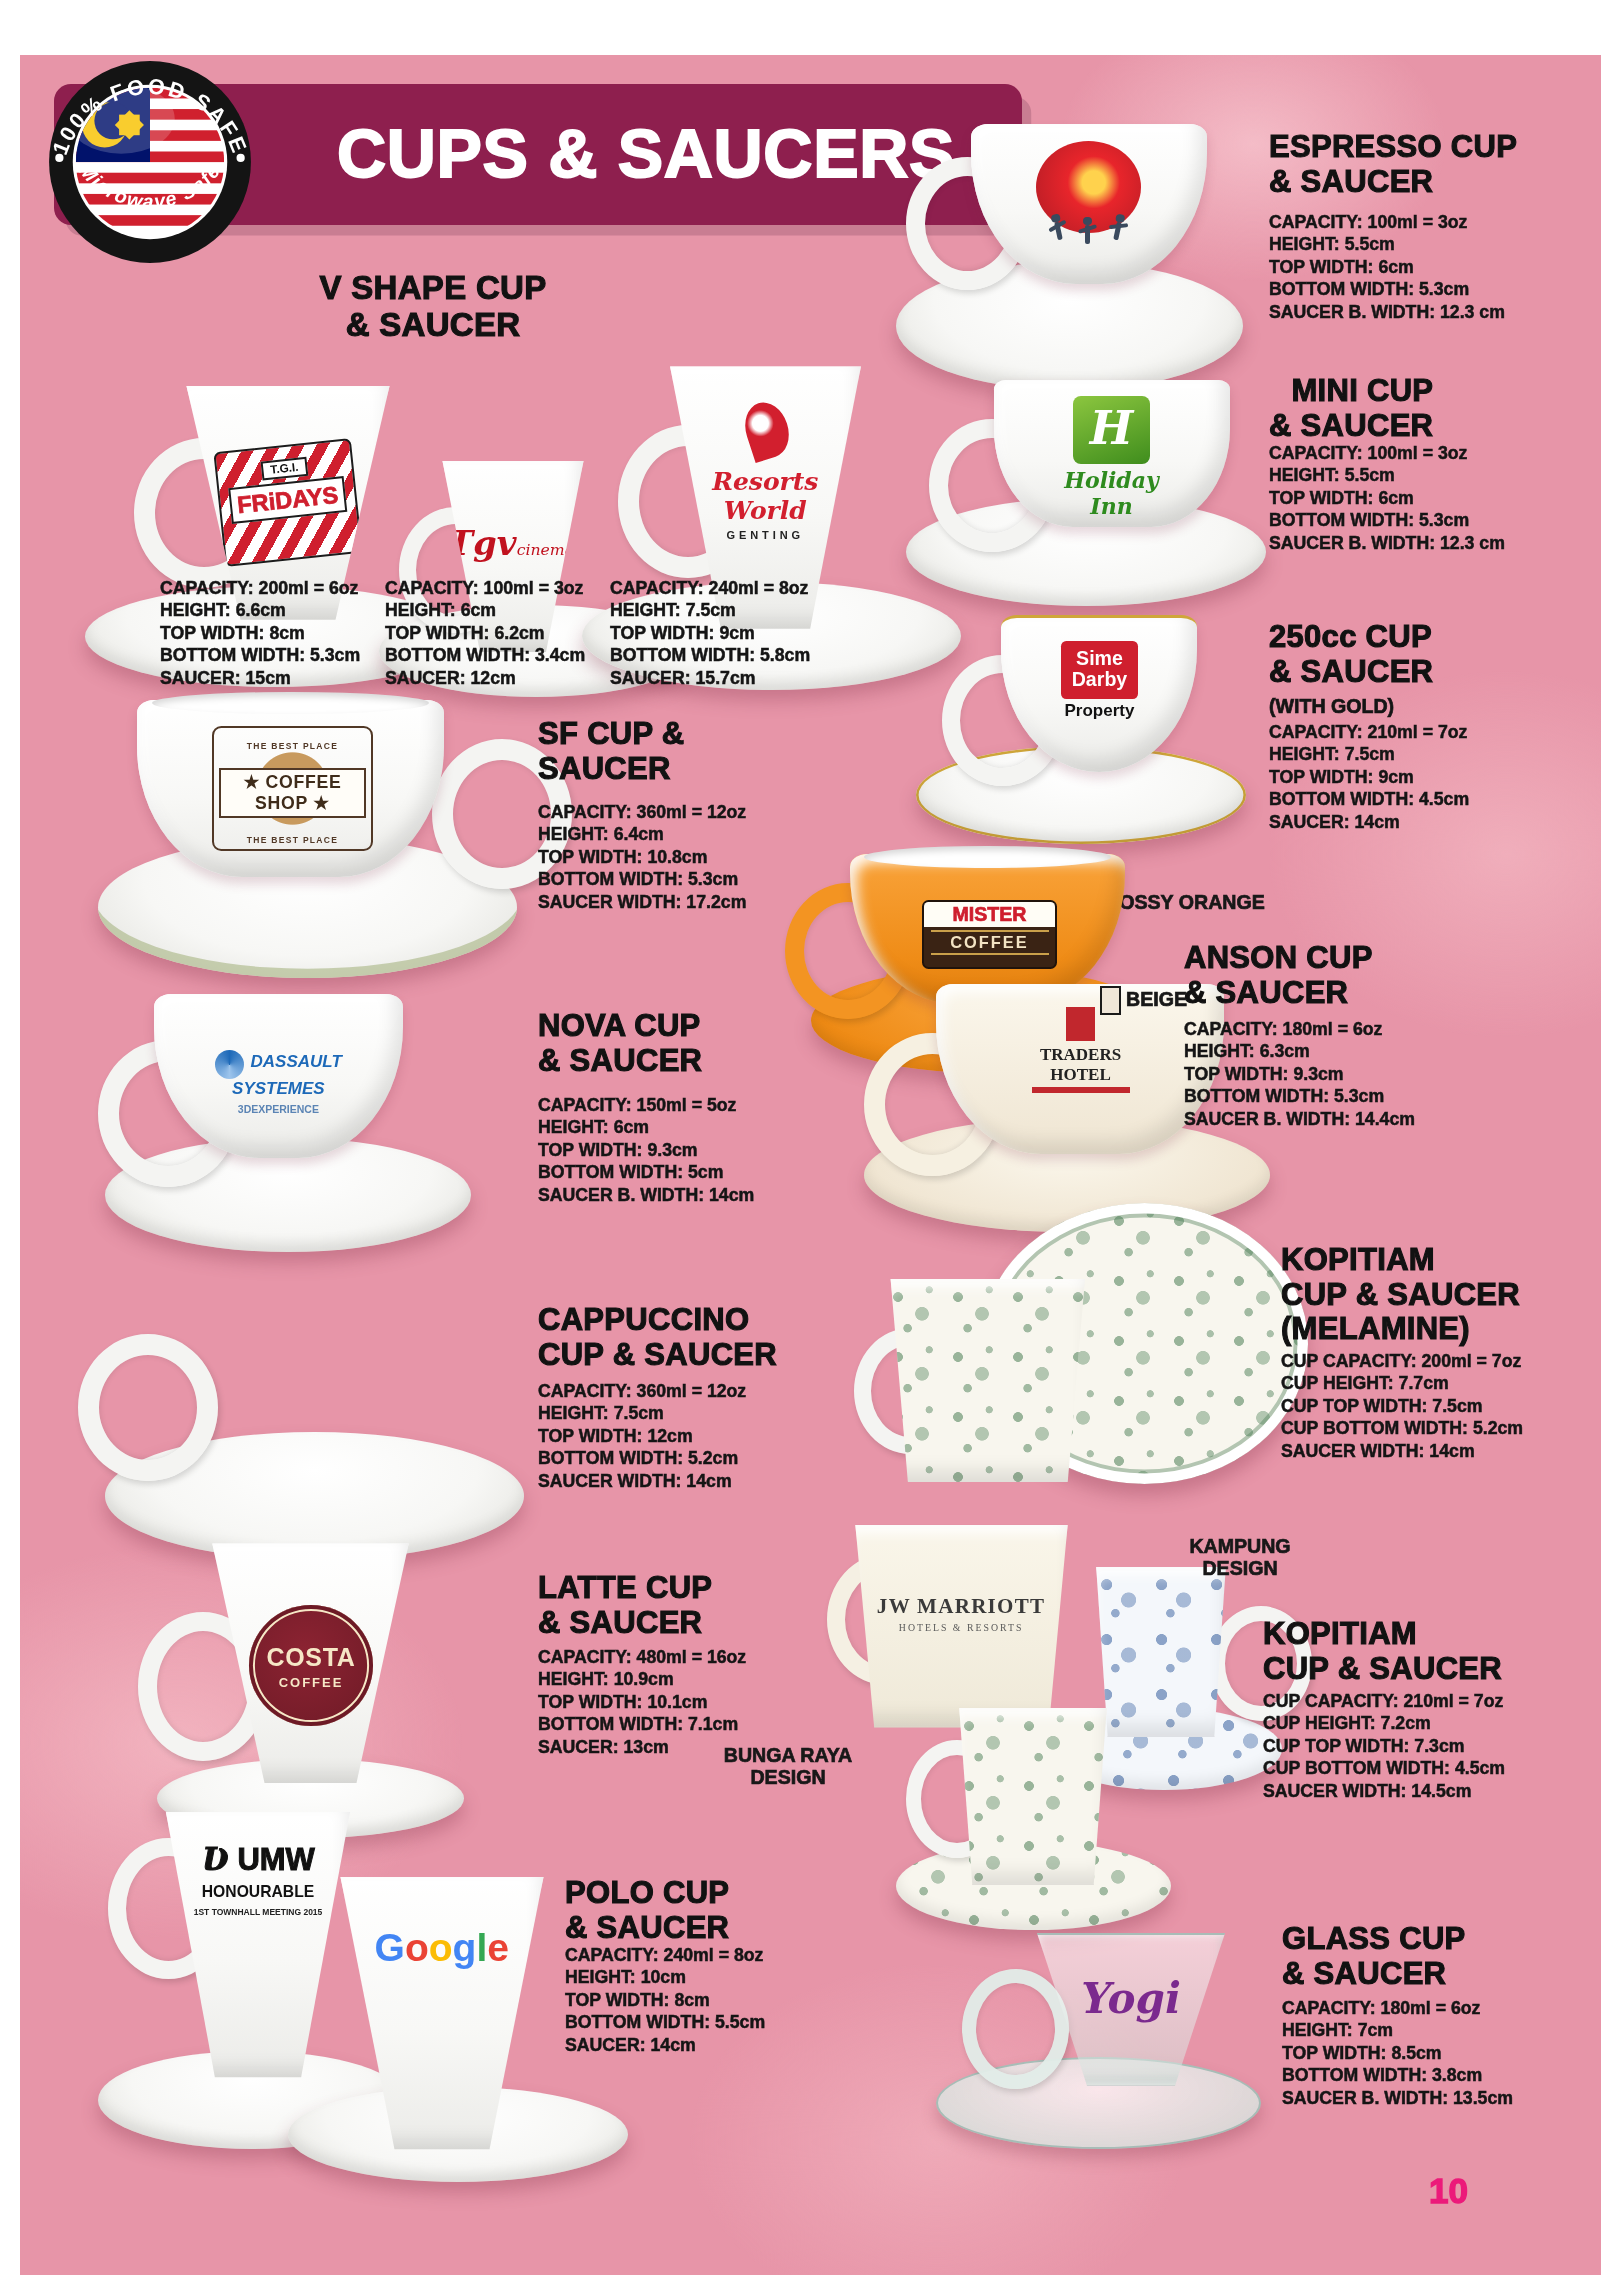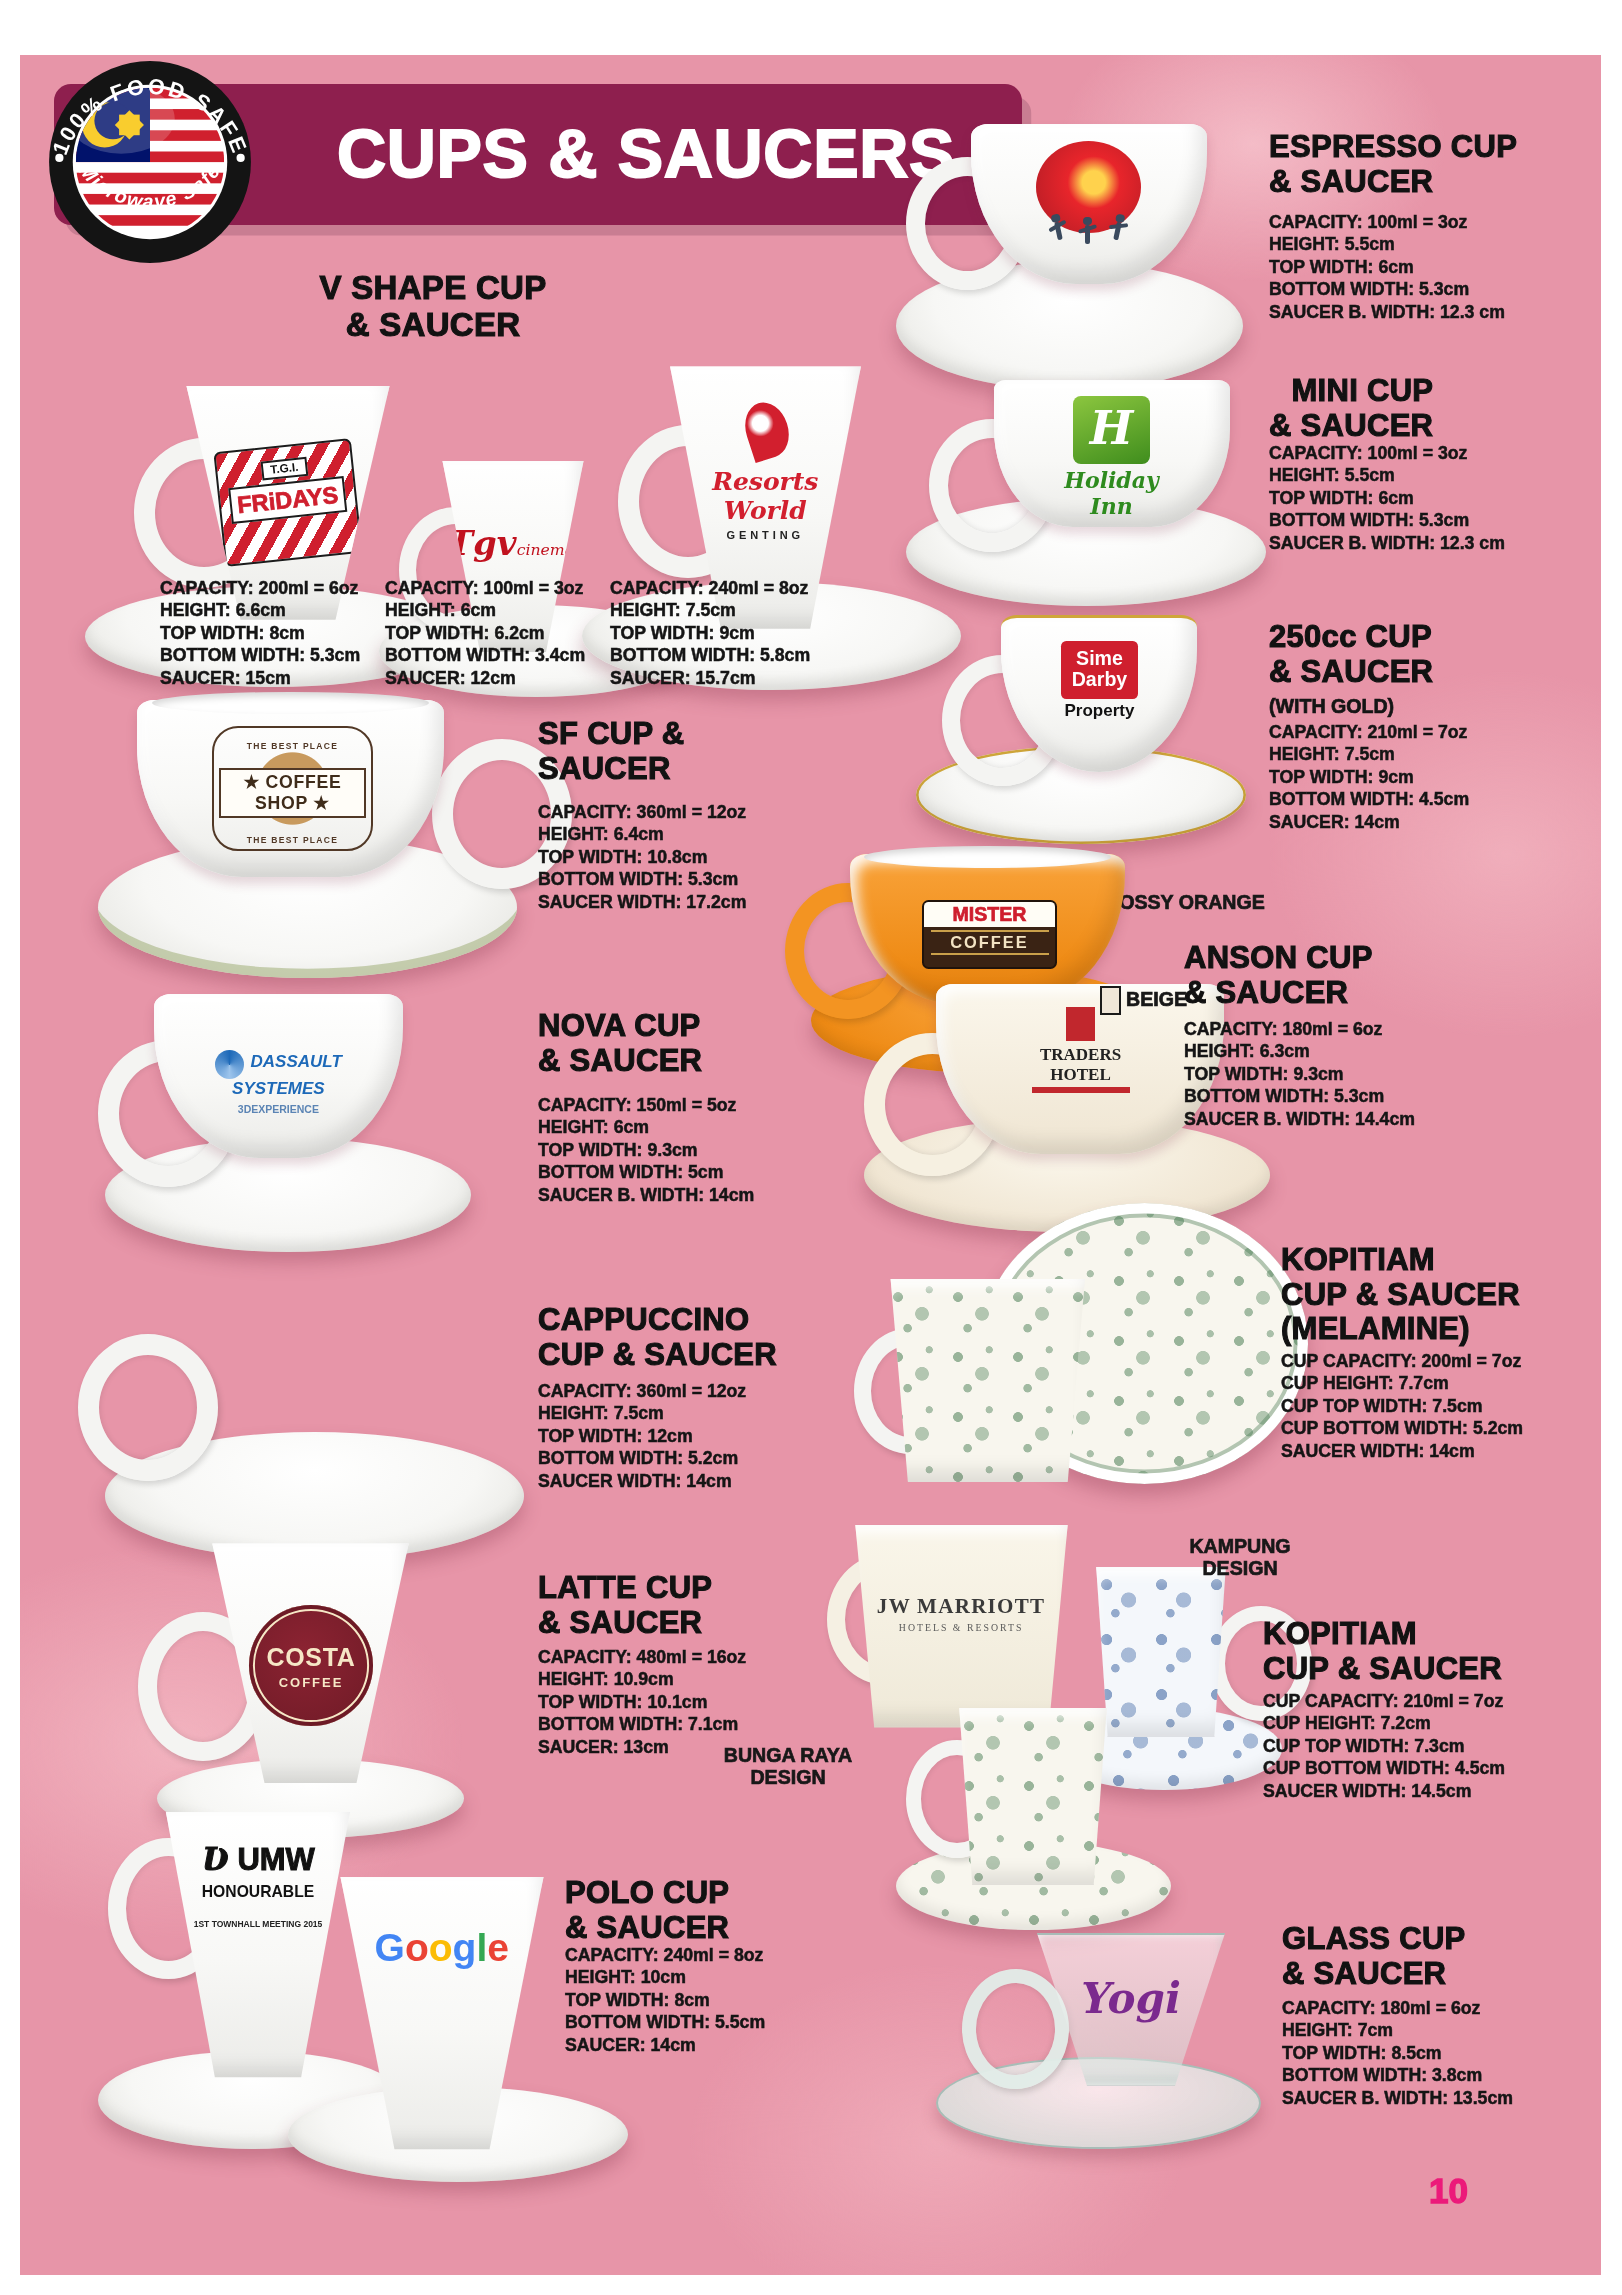--- a/index.html
+++ b/index.html
@@ -264,21 +264,21 @@
     <div class="spec">TOP WIDTH: 9cm</div>
     <div class="spec">BOTTOM WIDTH: 4.5cm</div>
     <div class="spec">SAUCER: 14cm</div>
   </div>
 
   <div class="cupgroup" style="left:62px;top:677px;width:484px;height:275px;">
     <div class="saucer" style="left:36px;top:160px;width:419px;height:141px;box-shadow:0 10.5px 18.3px rgba(125,45,70,0.30), inset 0 -14.4px 0 -5.2px rgba(160,175,120,0.55);"></div>
     <div class="handle" style="left:370px;top:62px;width:98px;height:108px;"></div>
     <div class="cup cup-bowl" style="left:75px;top:23px;width:307px;height:177px;">
       <div class="rim"></div>
-      <div class="logo cs-badge" style="left:75px;top:26px;width:157px;height:121px;border-radius:26px;">
+      <div class="logo cs-badge" style="left:75px;top:26px;width:157px;height:121px;">
         <div class="cs-arc" style="margin-top:13px;">THE BEST PLACE</div>
         <div class="cs-band" style="margin-top:17px;">★ COFFEE SHOP ★</div>
         <div class="cs-arc" style="margin-top:17px;">THE BEST PLACE</div>
       </div>
     </div>
   </div>
   <div class="title" style="left:538px;top:717px;">
     <div class="tl">SF CUP &amp;</div>
     <div class="tl">SAUCER</div>
   </div>
@@ -438,21 +438,21 @@
     <div class="spec">SAUCER WIDTH: 14.5cm</div>
   </div>
 
   <div class="cupgroup" style="left:98px;top:1789px;width:497px;height:379px;">
     <div class="saucer" style="left:0px;top:262px;width:307px;height:98px;"></div>
     <div class="handle" style="left:9.8px;top:49px;width:85px;height:105px;border-width:18.3px;"></div>
     <div class="cup cup-v" style="left:62px;top:23px;width:196px;height:268px;">
       <div class="logo" style="left:6.5px;top:29px;width:183px;">
         <div style="font-size:31px;font-weight:700;color:#111;-webkit-text-stroke:1px #111;"><span style="font-family:'DejaVu Serif',serif;font-style:italic;">Ʋ</span> <span>UMW</span></div>
         <div style="font-size:15.7px;font-weight:700;color:#111;margin-top:5.2px;">HONOURABLE</div>
-        <div style="font-size:8.5px;font-weight:700;color:#222;margin-top:18px;">1ST TOWNHALL MEETING 2015</div>
+        <div style="font-size:8.5px;font-weight:700;color:#222;margin-top:6px;">1ST TOWNHALL MEETING 2015</div>
       </div>
     </div>
     <div class="saucer" style="left:190px;top:298px;width:340px;height:95px;"></div>
     <div class="cup cup-v" style="left:236px;top:88px;width:216px;height:275px;">
       <div class="logo" style="left:9.8px;top:49px;width:196px;font-size:39px;font-weight:700;">
         <span class="g1">G</span><span class="g2">o</span><span class="g3">o</span><span class="g4">g</span><span class="g5">l</span><span class="g6">e</span>
       </div>
     </div>
   </div>
   <div class="title" style="left:565px;top:1876px;">

